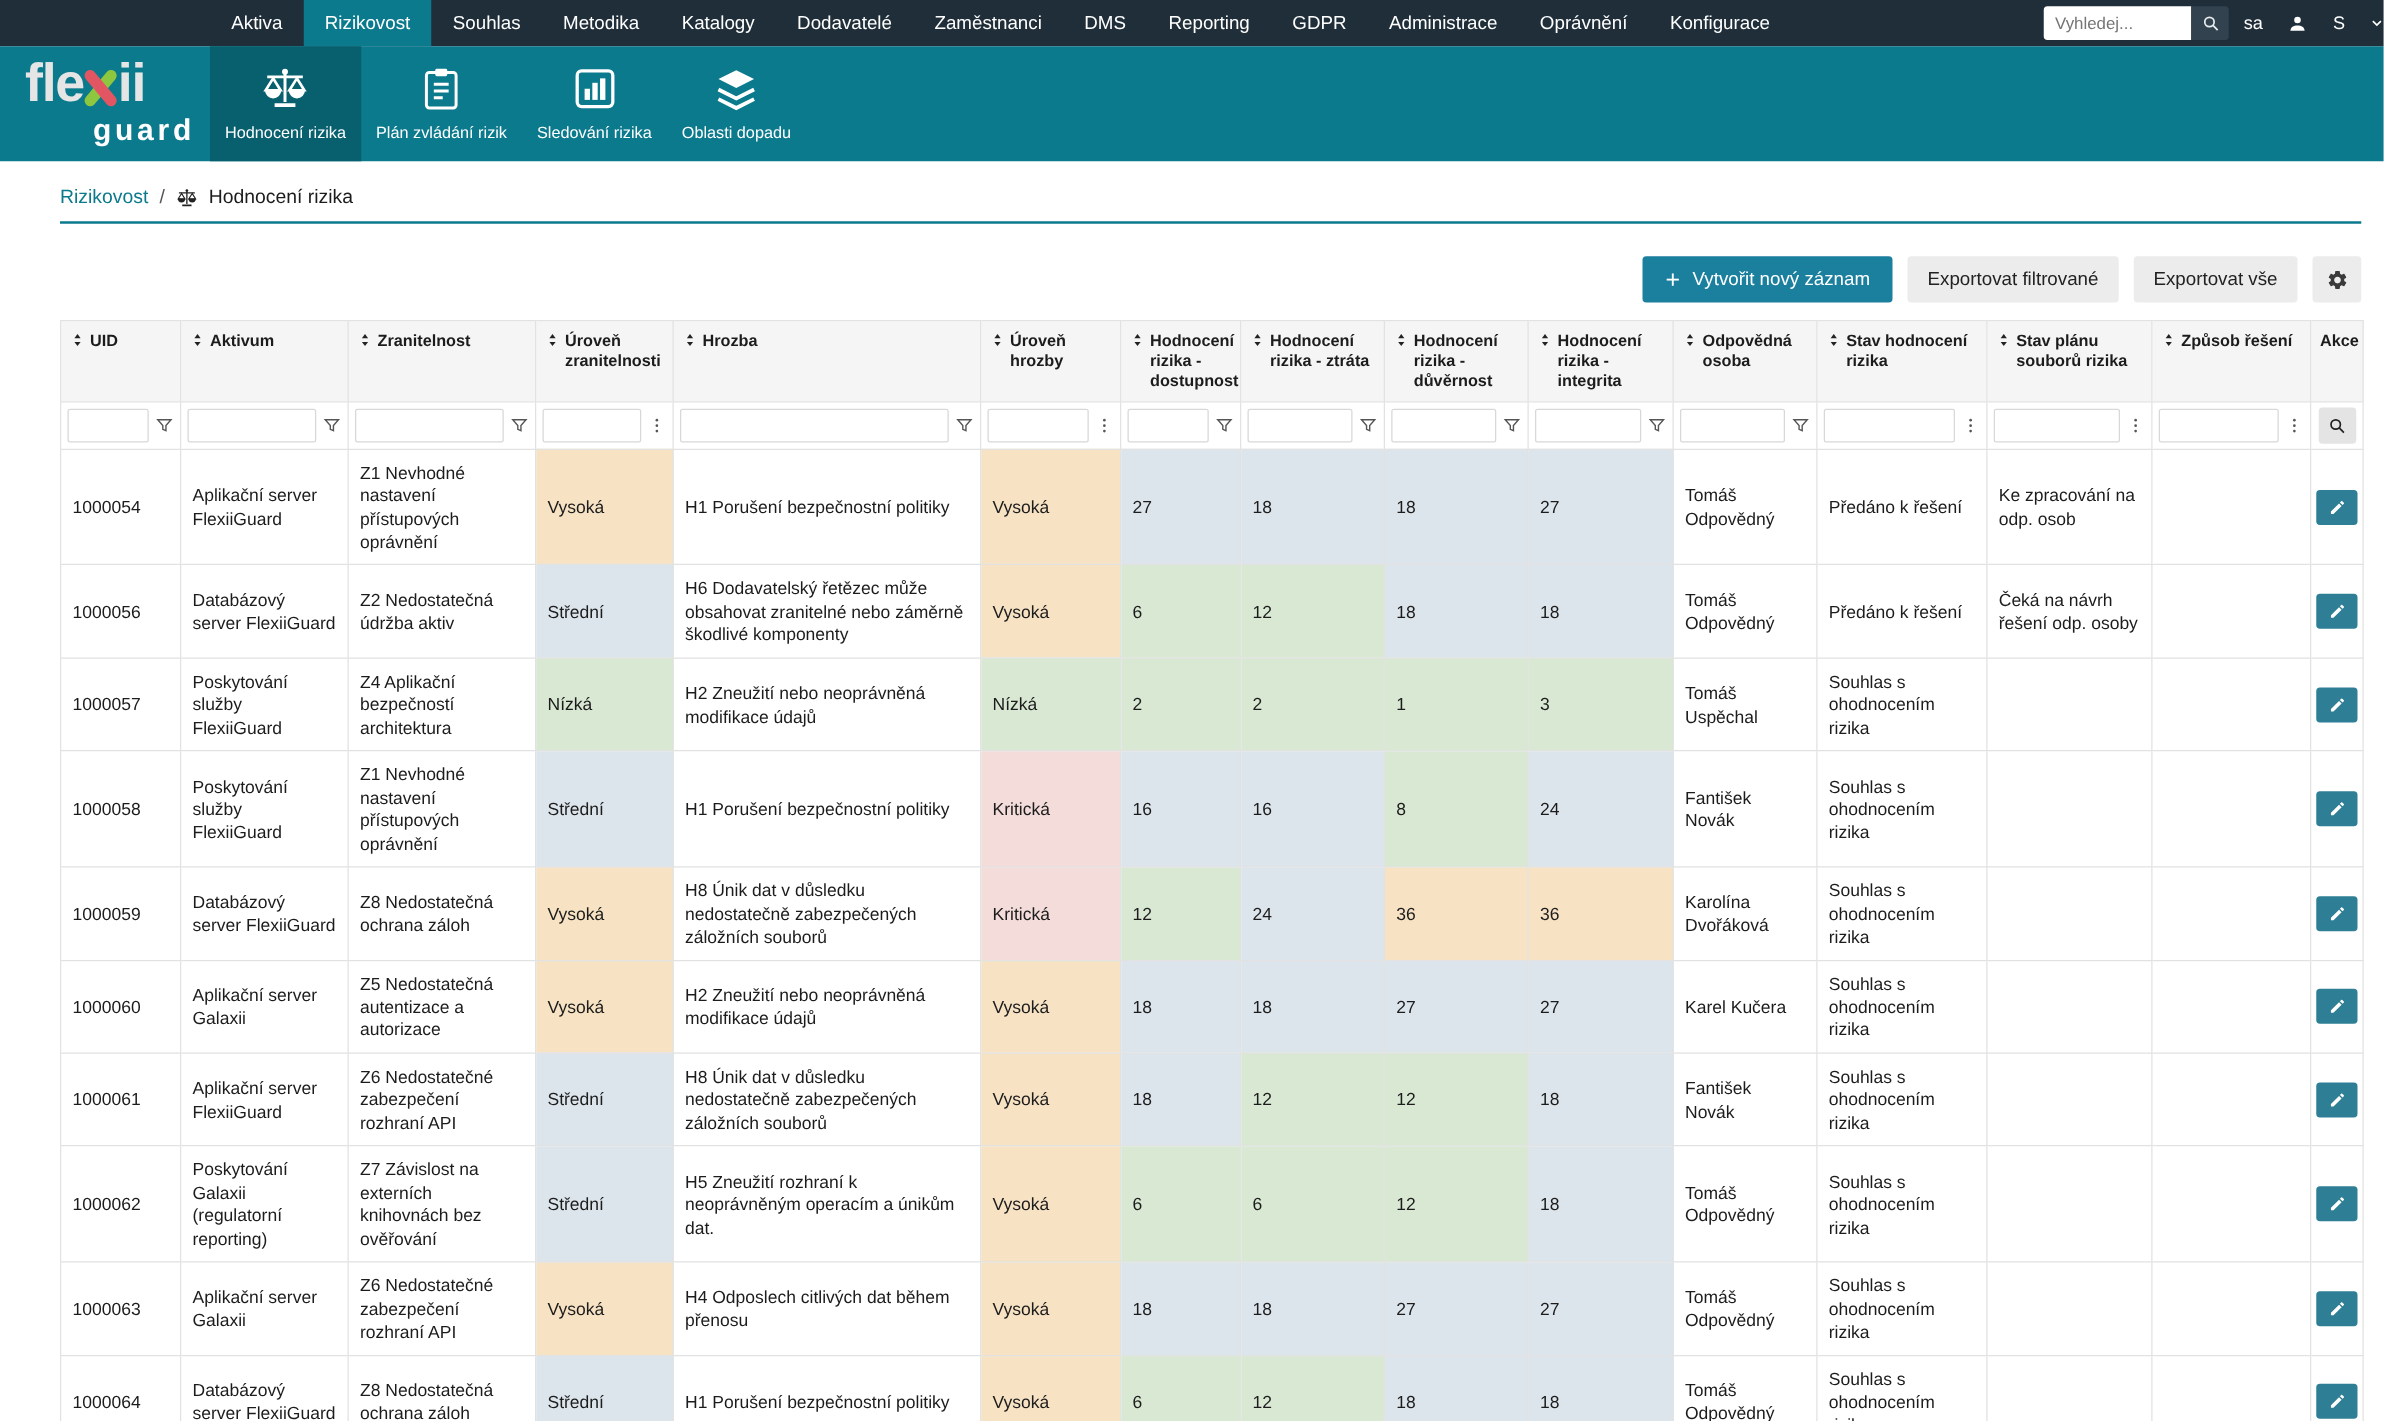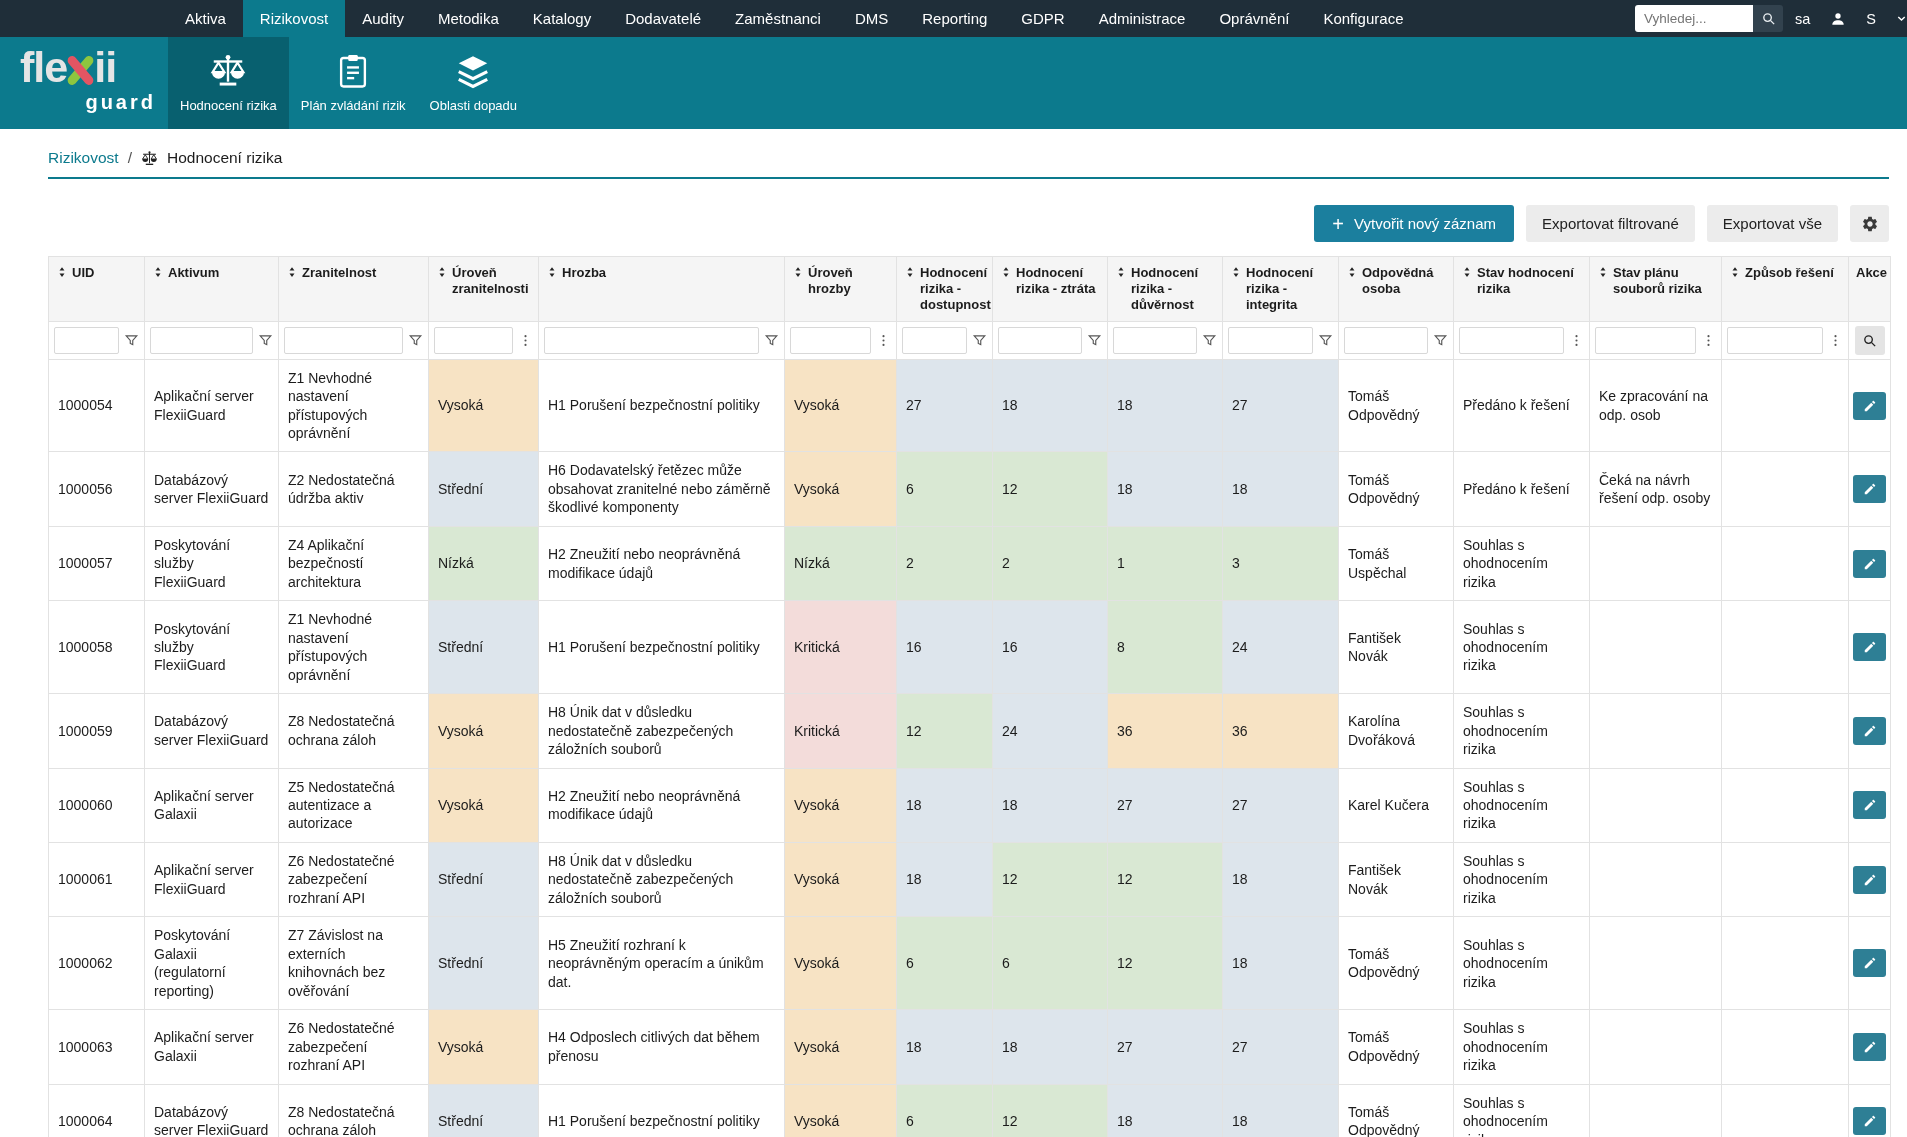--- a/index.html
+++ b/index.html
@@ -30,21 +30,21 @@
   .usermenu .caret{width:11px;height:11px;}
 
   
   .band{height:92px;background:var(--accent);display:flex;align-items:stretch;padding-left:20px;}
   .logo{width:138px;padding-top:12px;flex:none;cursor:pointer;}
   .logo-main{display:flex;align-items:flex-end;color:#e5e5e5;font-weight:bold;font-size:43px;line-height:0.88;letter-spacing:-1px;}
   .logo-x{position:relative;width:25px;height:33px;margin:0 1px;}
   .logo-x::before,.logo-x::after{content:"";position:absolute;left:50%;top:-1px;width:9px;height:35px;margin-left:-4.5px;border-radius:5px;}
   .logo-x::before{background:#8dc63f;transform:rotate(40deg);}
   .logo-x::after{background:#e25563;transform:rotate(-40deg);}
-  .logo-sub{color:#fff;font-size:20px;font-weight:bold;letter-spacing:3px;text-align:right;margin-top:4px;padding-right:2px;}
+  .logo-sub{color:#fff;font-size:24px;font-weight:bold;letter-spacing:3px;text-align:right;margin-top:4px;padding-right:2px;}
   .module-nav{display:flex;align-items:stretch;margin-left:10px;}
   .module-item{display:flex;flex-direction:column;align-items:center;padding:11px 12px 0;color:#fff;cursor:pointer;}
   .module-item.active{background:var(--accent-dark);}
   .module-icon{height:46px;display:flex;align-items:center;justify-content:center;}
   .module-icon svg{width:38px;height:38px;}
   .module-label{font-size:13px;margin-top:4px;white-space:nowrap;}
 
   
   .breadcrumb{display:flex;align-items:center;gap:9px;margin:20px 0 0 48px;font-size:15.5px;}
   .breadcrumb a{color:var(--link);text-decoration:none;cursor:pointer;}
@@ -83,21 +83,21 @@
             display:inline-flex;align-items:center;justify-content:center;cursor:pointer;padding:0;}
   .edit-btn .icon{width:14px;height:14px;}
 </style>
 </head>
 <body>
 
 <header class="topnav">
   <nav class="topnav-items" id="topnav-items">
       <div class="topnav-item">Aktiva</div>
       <div class="topnav-item active">Rizikovost</div>
-      <div class="topnav-item">Audity</div>
+      <div class="topnav-item">Souhlas</div>
       <div class="topnav-item">Metodika</div>
       <div class="topnav-item">Katalogy</div>
       <div class="topnav-item">Dodavatelé</div>
       <div class="topnav-item">Zaměstnanci</div>
       <div class="topnav-item">DMS</div>
       <div class="topnav-item">Reporting</div>
       <div class="topnav-item">GDPR</div>
       <div class="topnav-item">Administrace</div>
       <div class="topnav-item">Oprávnění</div>
       <div class="topnav-item">Konfigurace</div>
@@ -164,20 +164,31 @@
             <rect x="12" y="2.5" width="8" height="5" rx="1" fill="currentColor" stroke="none"></rect>
             <line x1="11" y1="13" x2="21" y2="13"></line>
             <line x1="11" y1="17.5" x2="21" y2="17.5"></line>
             <line x1="11" y1="22" x2="17" y2="22"></line>
           </svg>
         </span>
         <span class="module-label">Plán zvládání rizik</span>
       </div>
       <div class="module-item">
         <span class="module-icon">
+          <svg viewBox="0 0 32 32" fill="currentColor">
+            <rect x="4" y="4" width="24" height="24" rx="3" fill="none" stroke="currentColor" stroke-width="2.2"></rect>
+            <rect x="9" y="16" width="3.6" height="7.5"></rect>
+            <rect x="14.2" y="12" width="3.6" height="11.5"></rect>
+            <rect x="19.4" y="9" width="3.6" height="14.5"></rect>
+          </svg>
+        </span>
+        <span class="module-label">Sledování rizika</span>
+      </div>
+      <div class="module-item">
+        <span class="module-icon">
           <svg viewBox="0 0 32 32" fill="currentColor" stroke="currentColor">
             <path d="M16 3.5L28 9.5 16 15.5 4 9.5z" stroke="none"></path>
             <path d="M4 16.5l12 6 12-6" fill="none" stroke-width="2.6"></path>
             <path d="M4 23l12 6 12-6" fill="none" stroke-width="2.6"></path>
           </svg>
         </span>
         <span class="module-label">Oblasti dopadu</span>
       </div>
     </nav>
 </div>

